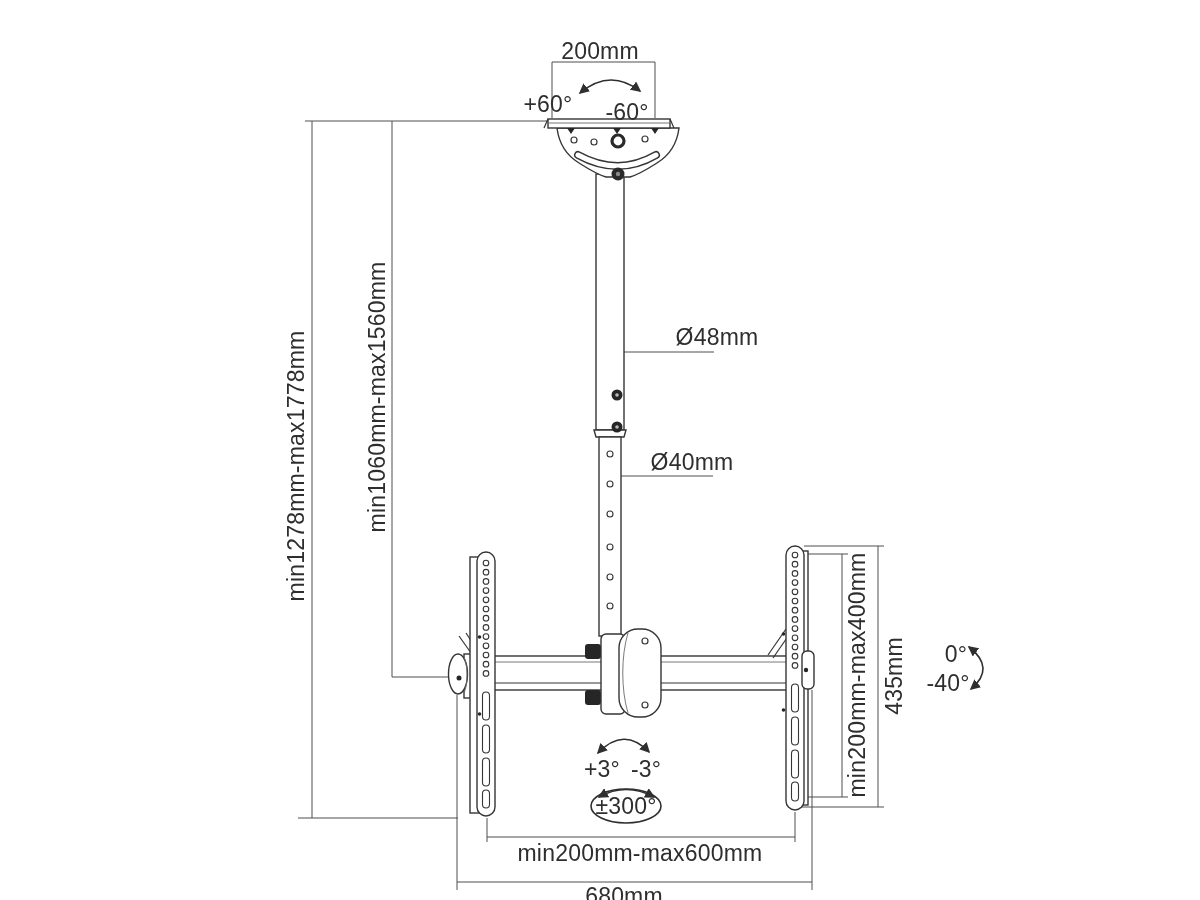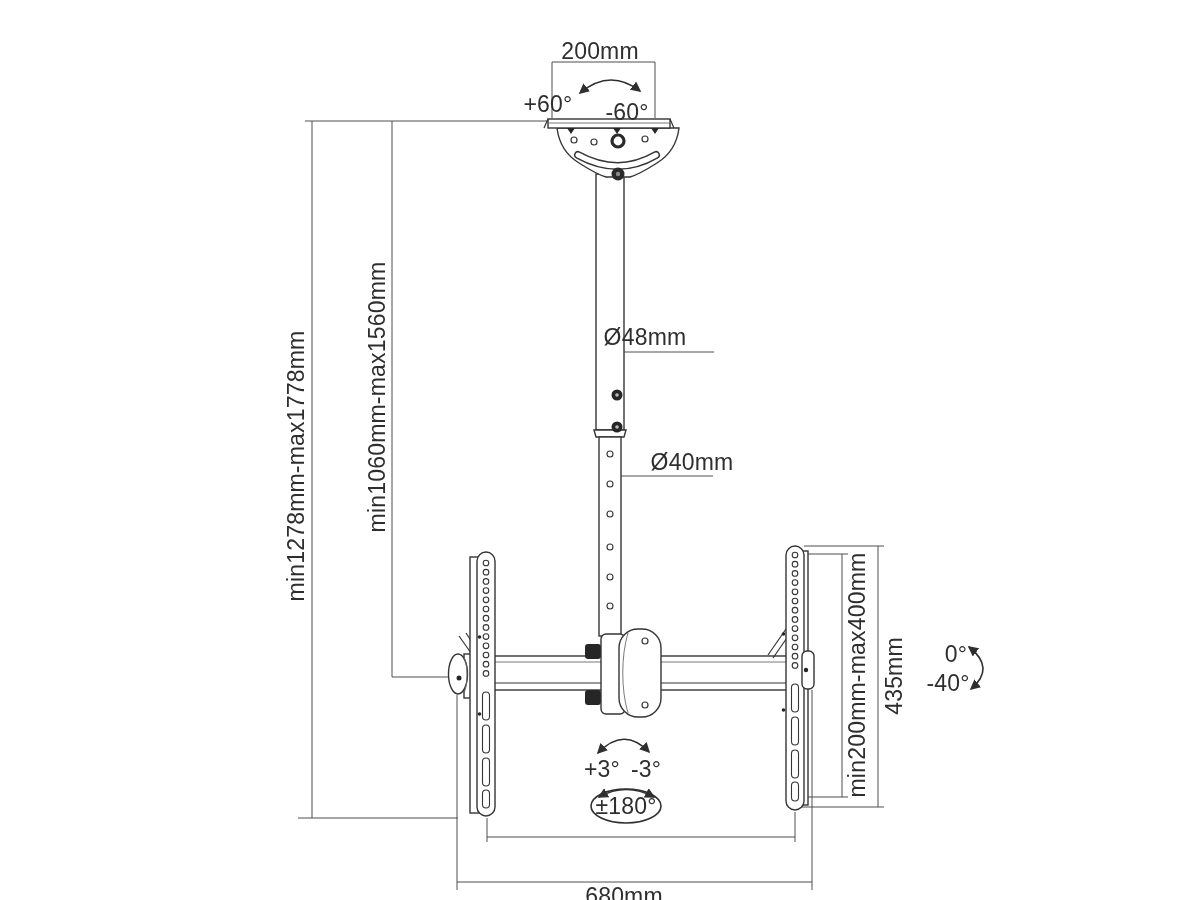--- a/index.html
+++ b/index.html
@@ -200,25 +200,26 @@
       <path class="ann" d="M598,729 Q624,702 649,728" marker-start="url(#arr)" marker-end="url(#arr)"></path>
       <ellipse class="ann" cx="626" cy="782" rx="35" ry="17" stroke-width="1.3"></ellipse>
       <path class="ann" d="M599,773 Q626,758 654,773" marker-start="url(#arr)" marker-end="url(#arr)" stroke-width="1.3"></path>
       <path class="ann" d="M969,623 Q996,644 971,665" marker-start="url(#arr)" marker-end="url(#arr)"></path>
     </g>
   </svg>
 
   <div class="lbl" style="left:600px;top:27px">200mm</div>
   <div class="lbl" style="left:548px;top:80px">+60°</div>
   <div class="lbl" style="left:627px;top:88px">-60°</div>
-  <div class="lbl" style="left:645px;top:313px">Ø48mm</div>
+  <div class="lbl" style="left:717px;top:313px">Ø48mm</div>
   <div class="lbl" style="left:692px;top:438px">Ø40mm</div>
   <div class="lbl v" style="left:296px;top:442px">min1278mm-max1778mm</div>
   <div class="lbl v" style="left:377px;top:373px">min1060mm-max1560mm</div>
   <div class="lbl v" style="left:857px;top:651px">min200mm-max400mm</div>
   <div class="lbl v" style="left:894px;top:652px">435mm</div>
   <div class="lbl" style="left:956px;top:630px">0°</div>
   <div class="lbl" style="left:948px;top:659px">-40°</div>
   <div class="lbl" style="left:602px;top:745px">+3°</div>
   <div class="lbl" style="left:646px;top:745px">-3°</div>
-  <div class="lbl" style="left:626px;top:782px">±180°</div>
+  <div class="lbl" style="left:626px;top:782px">±300°</div>
+  <div class="lbl" style="left:640px;top:829px">min200mm-max600mm</div>
   <div class="lbl" style="left:624px;top:872px">680mm</div>
 </div>
 
 </body></html>

